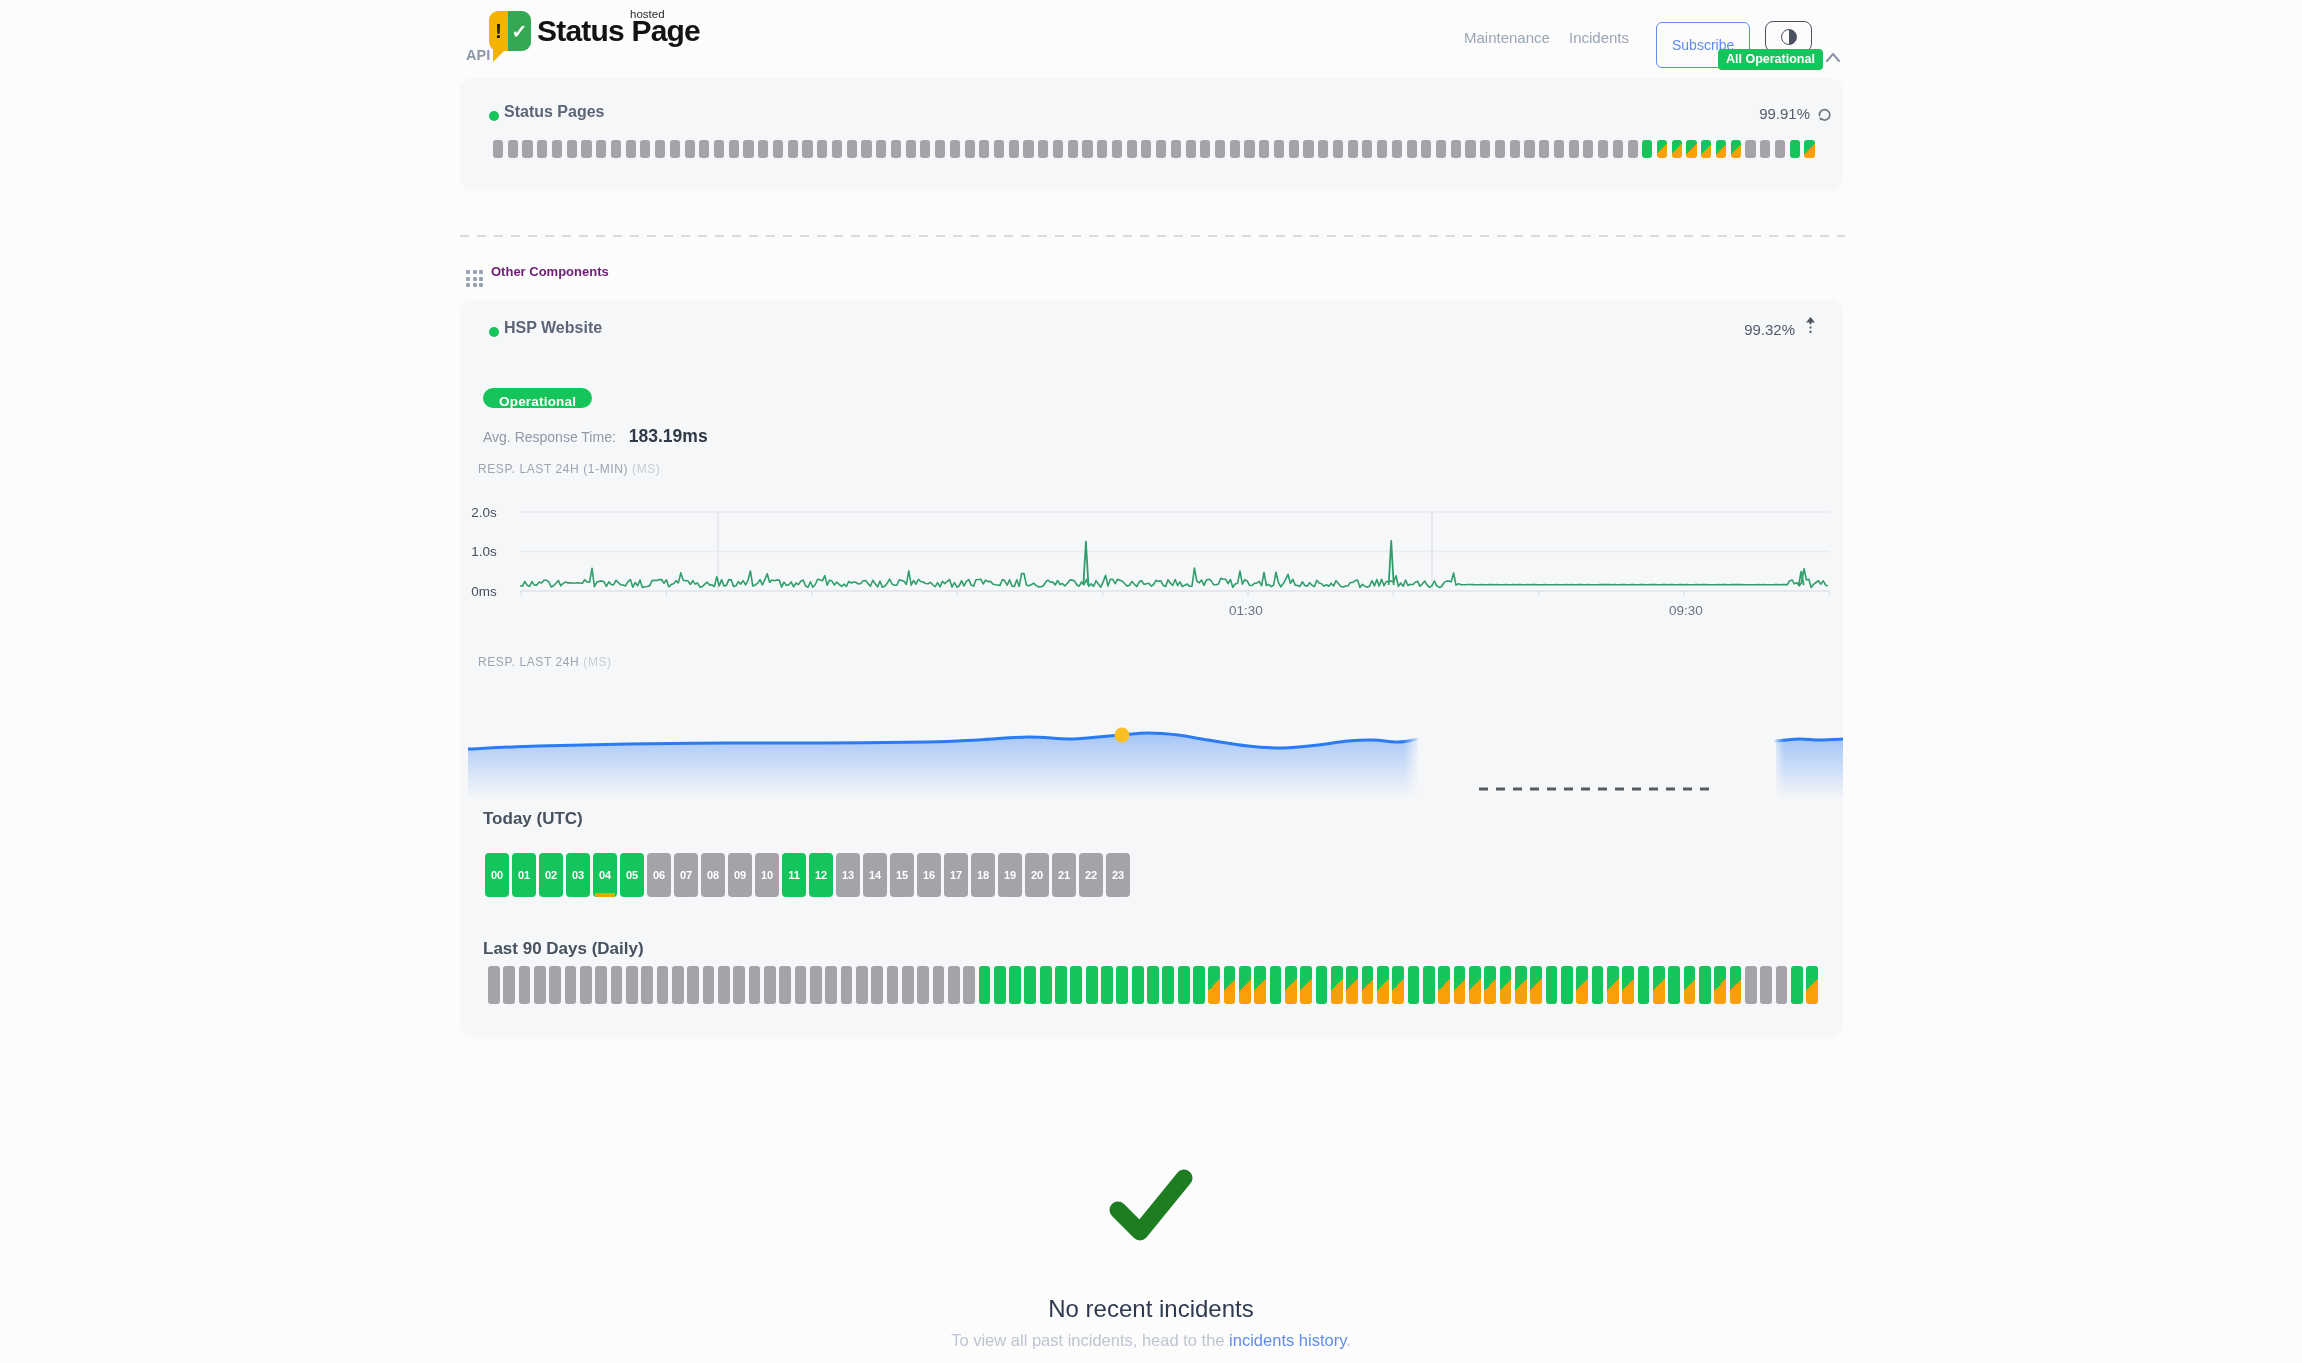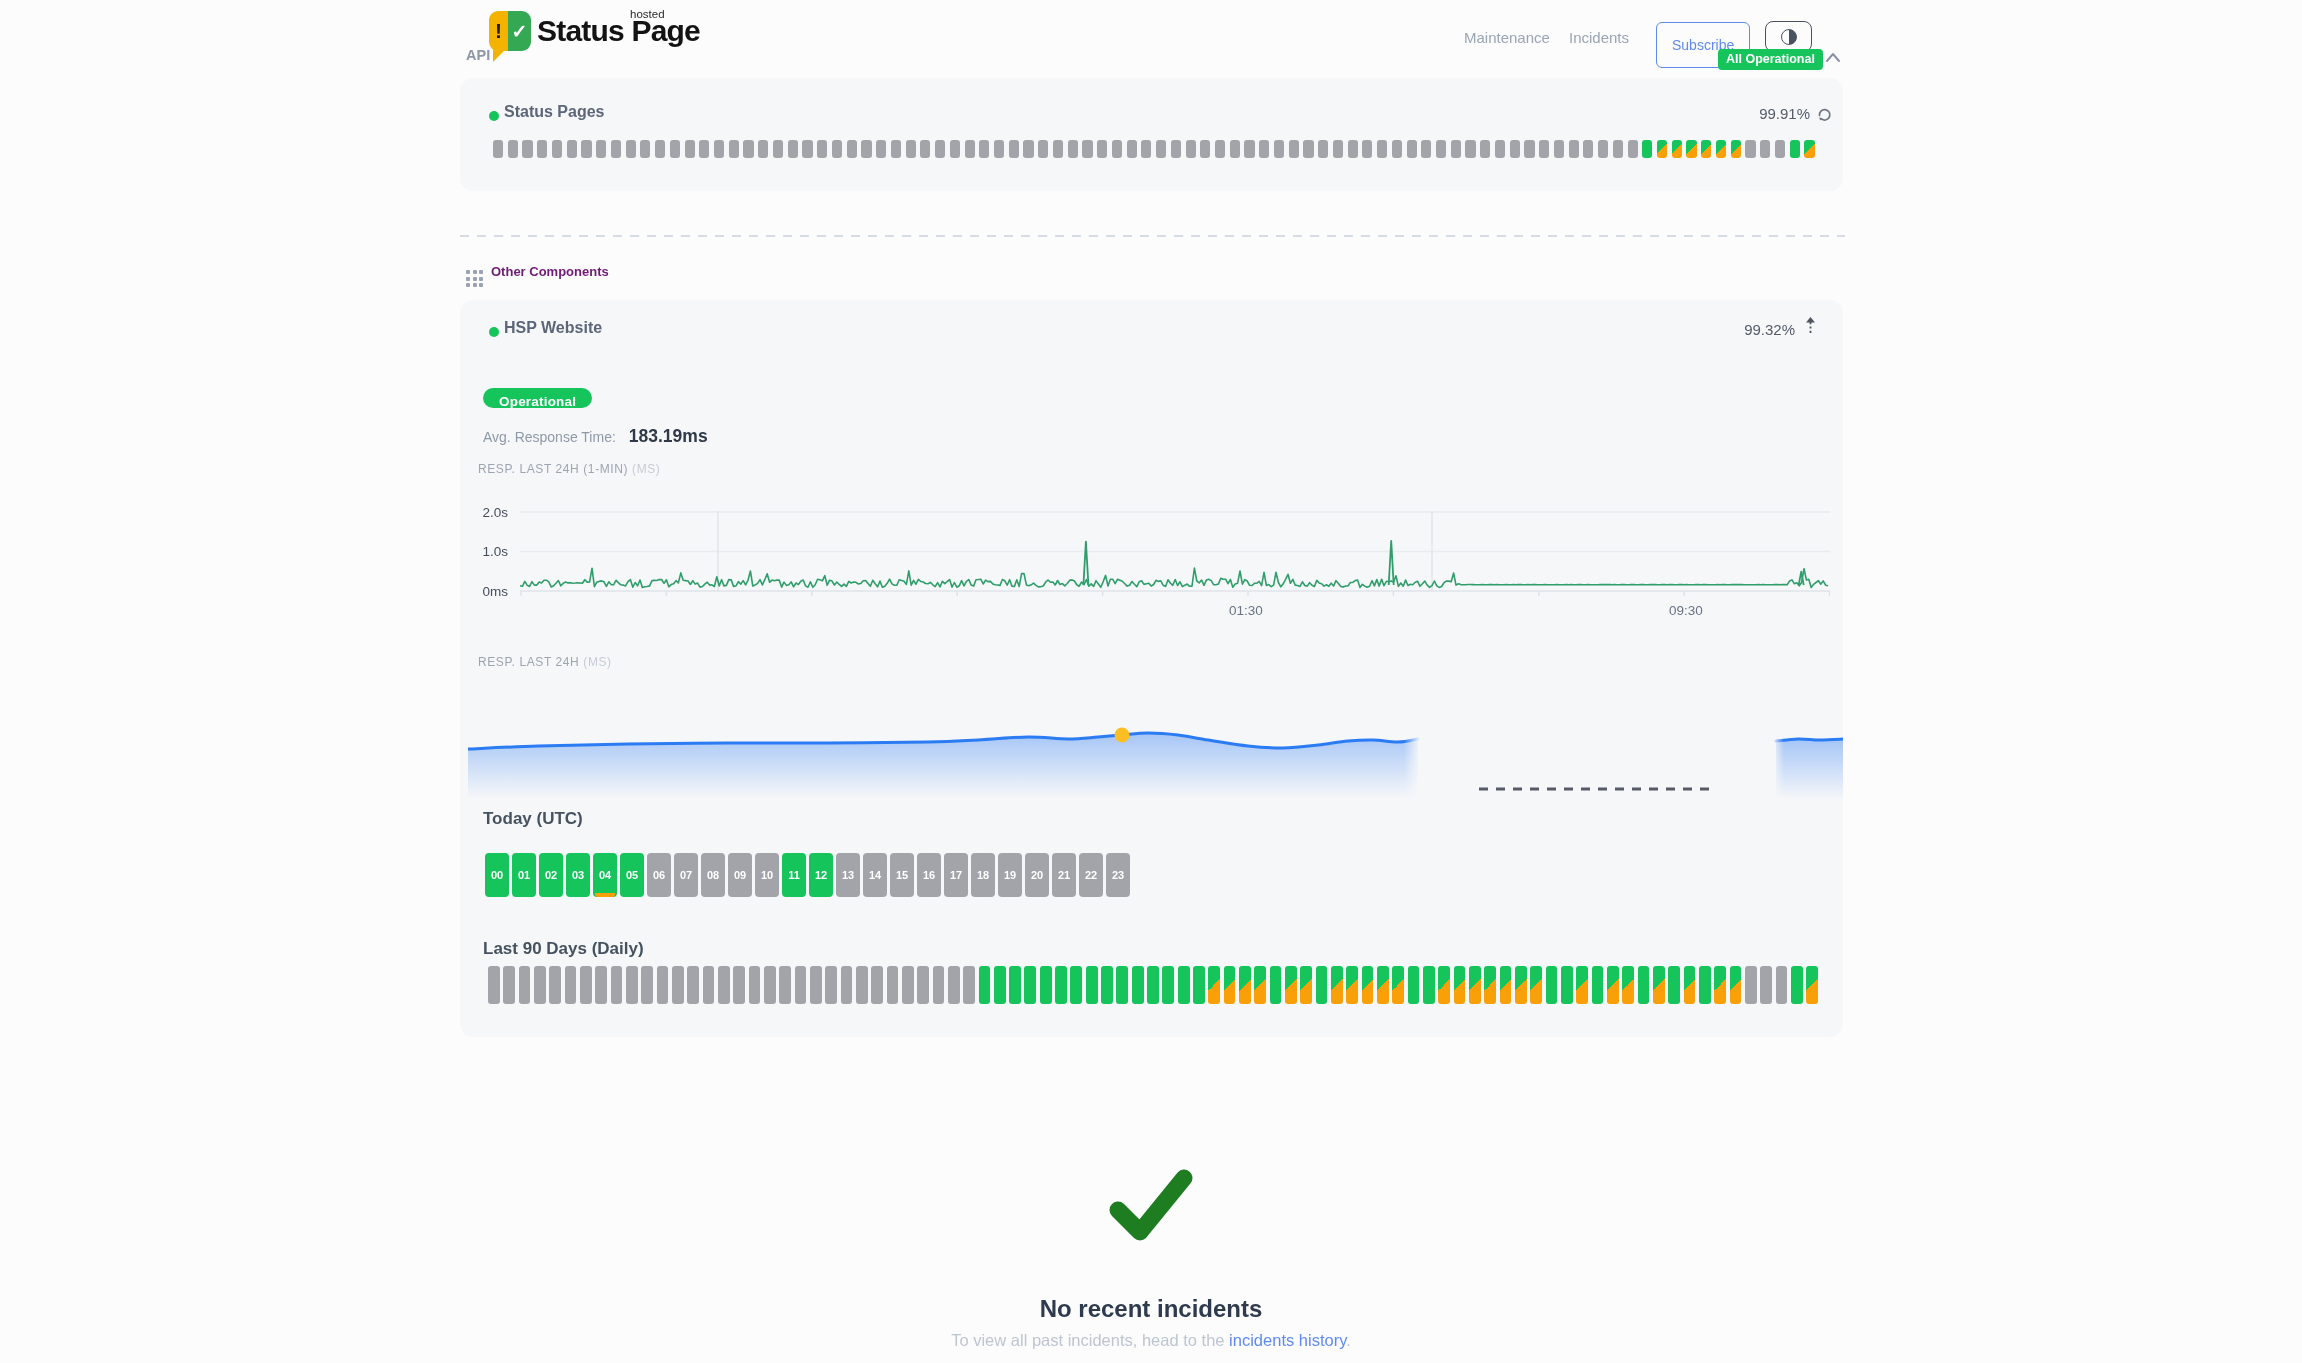--- a/index.html
+++ b/index.html
@@ -56,37 +56,37 @@
   .op-badge{left:23px;top:88px;height:20px;line-height:27px;padding:0 16px;border-radius:14px;background:var(--green);
     color:#fff;font-size:13.5px;font-weight:700;letter-spacing:.2px;white-space:nowrap}
   .avg-row{left:23px;top:126px;font-size:14px;color:#8F99A8;white-space:nowrap}
   .avg-row b{font-size:17.5px;color:#2F3947;font-weight:700;margin-left:13px}
 
   .mini-label{font-size:12px;letter-spacing:.6px;color:#9CA5B2;white-space:nowrap}
   .mini-label span{color:#C6CCD6}
   .resp1-label{left:18px;top:162px}
   .resp2-label{left:18px;top:355px}
 
-  .yl{left:0;width:48px;text-align:right;font-size:13.5px;color:#454E5C}
+  .yl{left:0;width:48px;text-align:center;font-size:13.5px;color:#454E5C}
   .xl{width:80px;text-align:center;font-size:13.5px;color:#6A7484;top:303px}
   #chart1{left:60px;top:205px}
   #chart2{left:8px;top:390px}
 
   .sub-head{left:23px;font-size:17px;font-weight:700;color:#46525F;white-space:nowrap}
   .today-h{top:509px}.l90-h{top:639px}
   .hour-strip{left:25px;top:553px;height:44px;display:flex;gap:3px}
   .hour{width:24px;border-radius:4px;position:relative;color:#fff;font-size:11px;font-weight:600;
     display:flex;align-items:center;justify-content:center}
   .hour.none{background:var(--gray)}
   .hour.up{background:var(--green)}
   .hmark{position:absolute;left:2px;right:2px;bottom:0;height:4.5px;background:var(--orange);border-radius:0 0 3px 3px}
 
   
   .check-wrap{left:1106px;top:1168px}
-  .fi-title{left:0;width:2302px;top:1295px;text-align:center;font-size:24px;font-weight:700;color:#2E3A4D}
+  .fi-title{left:0;width:2302px;top:1295px;text-align:center;font-size:24px;font-weight:400;color:#2E3A4D}
   .fi-sub{left:0;width:2302px;top:1331px;text-align:center;font-size:16.5px;color:#BDC5D1}
   .fi-sub a{color:var(--link);text-decoration:none;cursor:pointer}
 </style>
 </head>
 <body>
 
 <div class="abs logo-bubble">
   <div class="logo-left">!</div>
   <div class="logo-right">✓</div>
 </div>

